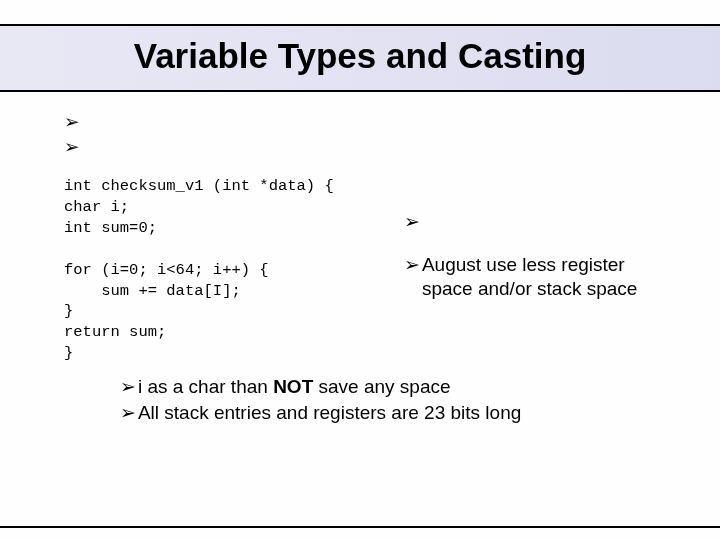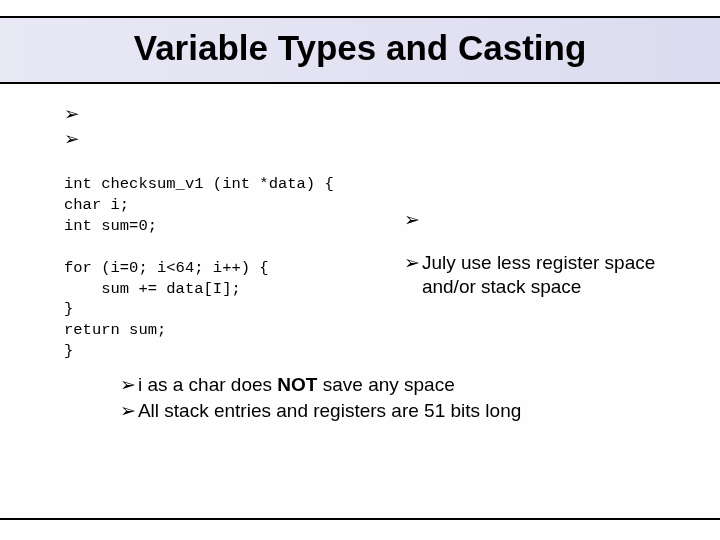--- a/index.html
+++ b/index.html
@@ -14,21 +14,21 @@
     width: 100%;
     height: 100%;
     position: relative;
   }
   .title-band {
     width: 100%;
     border-top: 2px solid #000;
     border-bottom: 2px solid #000;
     background: linear-gradient(to right, #e8e8f5, #dcdcf0);
     padding: 10px 0 14px 0;
-    margin-top: 16px;
+    margin-top: 24px;
   }
   .title {
     font-size: 35px;
     font-weight: bold;
     text-align: center;
     color: #000;
   }
   .content {
     padding: 18px 40px 0 64px;
   }
@@ -38,21 +38,21 @@
     line-height: 1.35;
     display: flex;
     align-items: flex-start;
   }
   .bullet-line .arrow {
     font-family: Arial, sans-serif;
     margin-right: 2px;
   }
   .cols {
     display: flex;
-    margin-top: 22px;
+    margin-top: 16px;
     gap: 20px;
   }
   .code-col {
     flex: 0 0 auto;
     width: 320px;
   }
   .code {
     font-family: "Courier New", Courier, monospace;
     font-size: 15.5px;
     white-space: pre;
@@ -119,35 +119,35 @@
 }
 return sum;
 }</div>
       </div>
       <div class="right-col">
         <div class="right-bullet">
           <span class="arrow">➢</span>
         </div>
         <div class="right-bullet">
           <span class="arrow">➢</span>
-          <span>July use less register space and/or stack space</span>
+          <span>August use less register space and/or stack space</span>
         </div>
       </div>
     </div>
 
     <div class="bottom-bullets">
       <div class="bullet-line">
         <span class="arrow">➢</span>
         <span>
-          <span>i as a char does </span><b>NOT</b><span> save any space</span>
+          <span>i as a char than </span><b>NOT</b><span> save any space</span>
         </span>
       </div>
       <div class="bullet-line">
         <span class="arrow">➢</span>
-        <span>All stack entries and registers are 51 bits long</span>
+        <span>All stack entries and registers are 23 bits long</span>
       </div>
     </div>
 
   </div>
 
   <div class="bottom-rule"></div>
 
 </div>
 
 </body></html>

